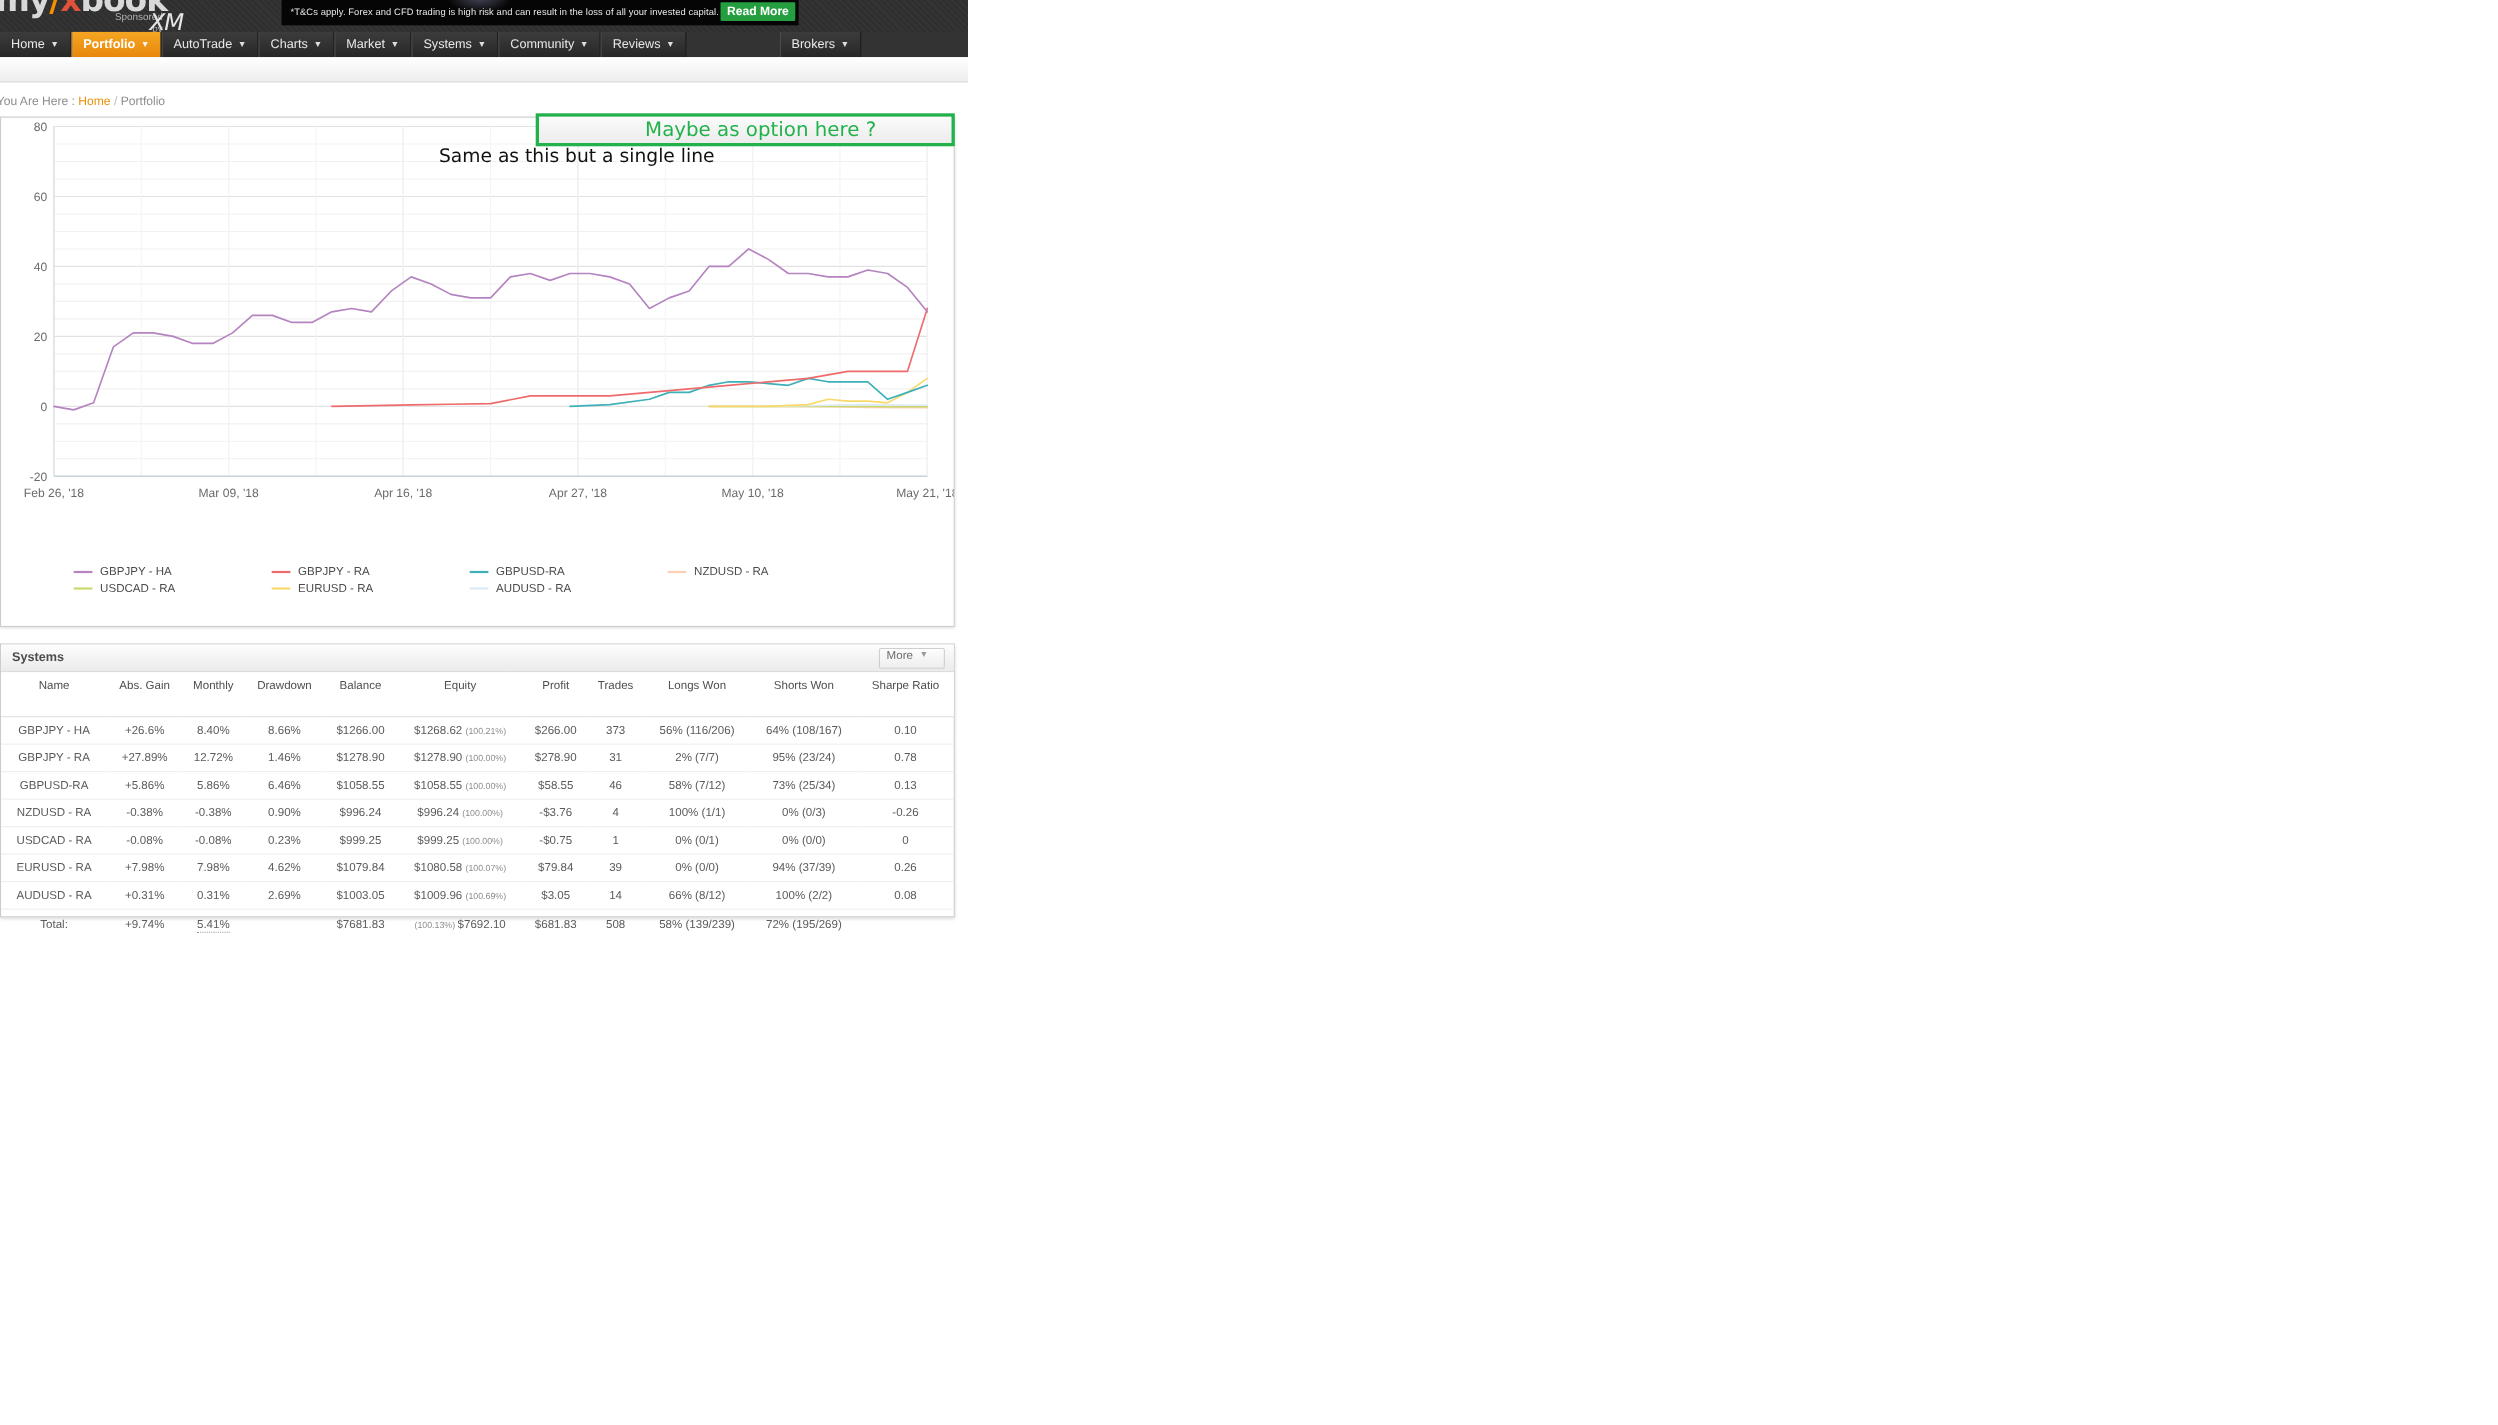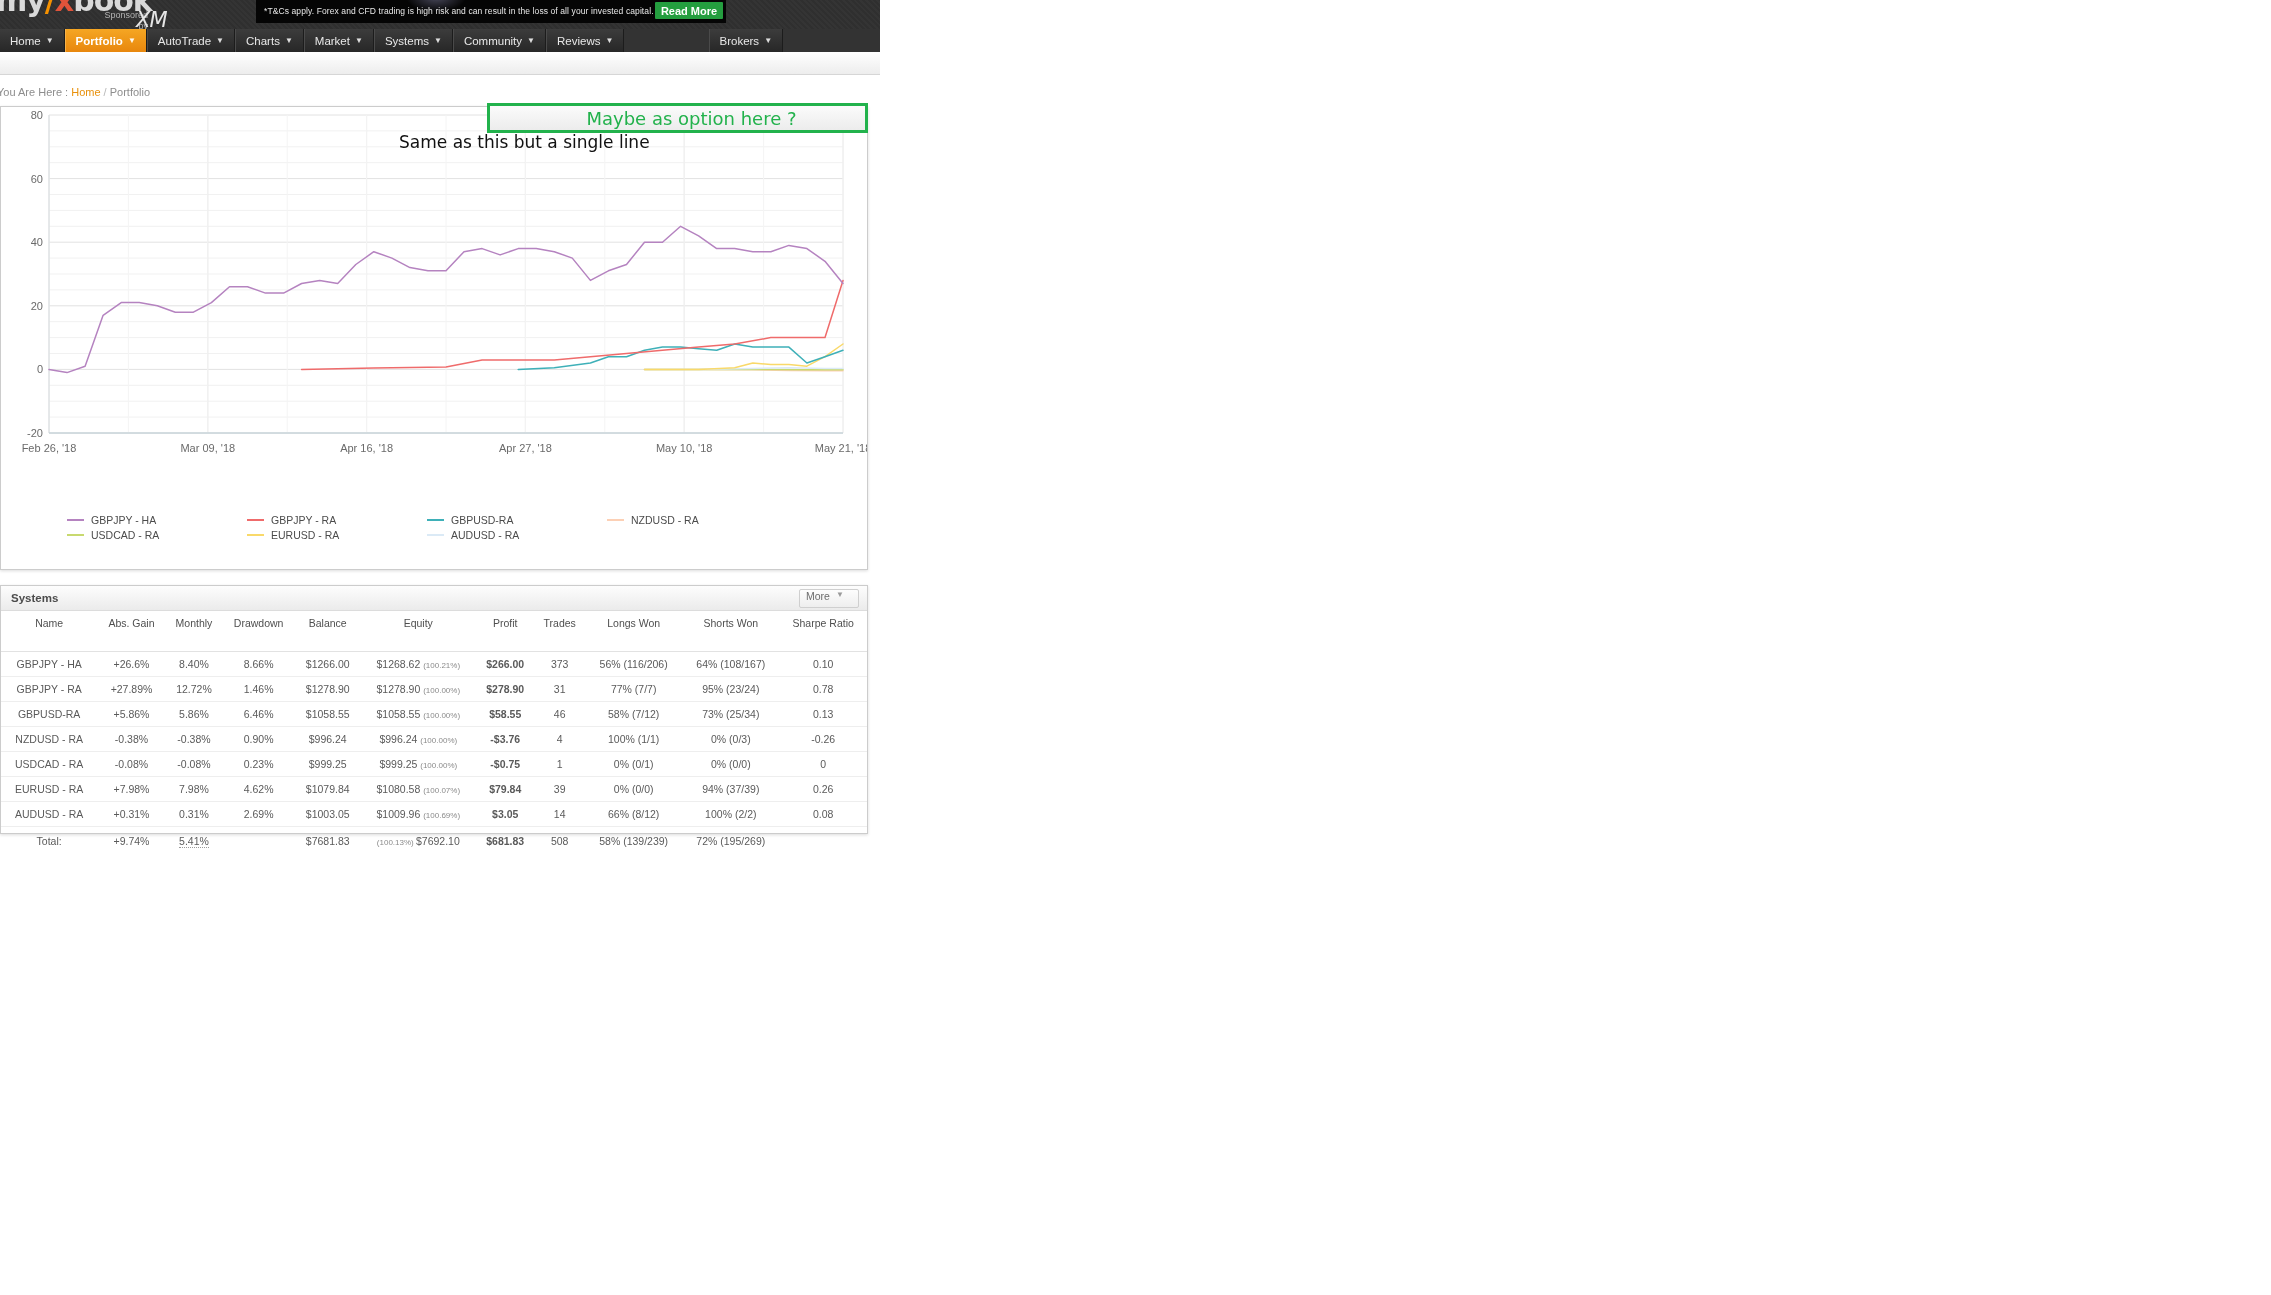--- a/index.html
+++ b/index.html
@@ -86,21 +86,21 @@
   .sys-panel{left:0px;top:585px;width:866px;height:247px;}
   table.sys{width:100%;border-collapse:collapse;font-size:10.5px;color:#555;}
   table.sys th{font-weight:normal;color:#4f4f4f;font-size:10.5px;
                padding:6px 4px 22px 4px;border-bottom:1px solid #e2e2e2;
                background:#fff;}
   table.sys td{padding:6px 4px;border-bottom:1px solid #eee;text-align:center;
                color:#5a5a5a;}
   table.sys tr.total td{border-bottom:none;border-top:1px solid #e2e2e2;padding-top:8px;}
   .pos{color:#0e9c46;}
   .neg{color:#e33a2e;}
-  .bold{font-weight:bold;}
+  .bold{font-weight:normal;}
   .eqpct{font-size:8px;color:#8b8b8b;}
   .dotted{border-bottom:1px dotted #9a9a9a;}
   .c-name{text-align:center;}
 </style>
 </head>
 <body>
 
 <div class="page">
 
   <div class="topbar">
@@ -314,21 +314,21 @@
           </tr>
           <tr>
             <td class="c-name">GBPJPY - RA</td>
             <td class="pos">+27.89%</td>
             <td>12.72%</td>
             <td>1.46%</td>
             <td>$1278.90</td>
             <td><span>$1278.90 </span><span class="eqpct">(100.00%)</span></td>
             <td class="pos bold">$278.90</td>
             <td>31</td>
-            <td>77% (7/7)</td>
+            <td>2% (7/7)</td>
             <td>95% (23/24)</td>
             <td>0.78</td>
           </tr>
           <tr>
             <td class="c-name">GBPUSD-RA</td>
             <td class="pos">+5.86%</td>
             <td>5.86%</td>
             <td>6.46%</td>
             <td>$1058.55</td>
             <td><span>$1058.55 </span><span class="eqpct">(100.00%)</span></td>

